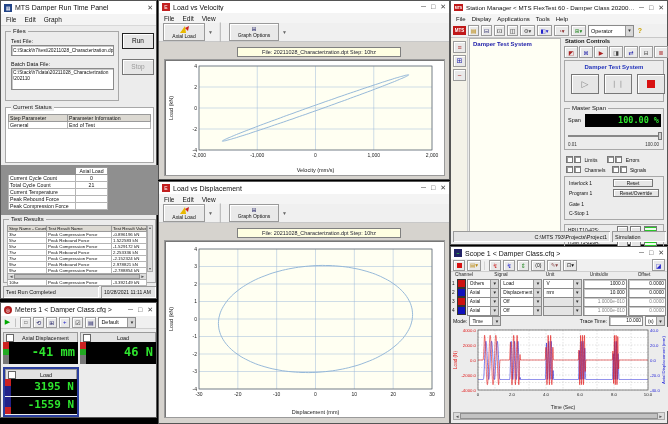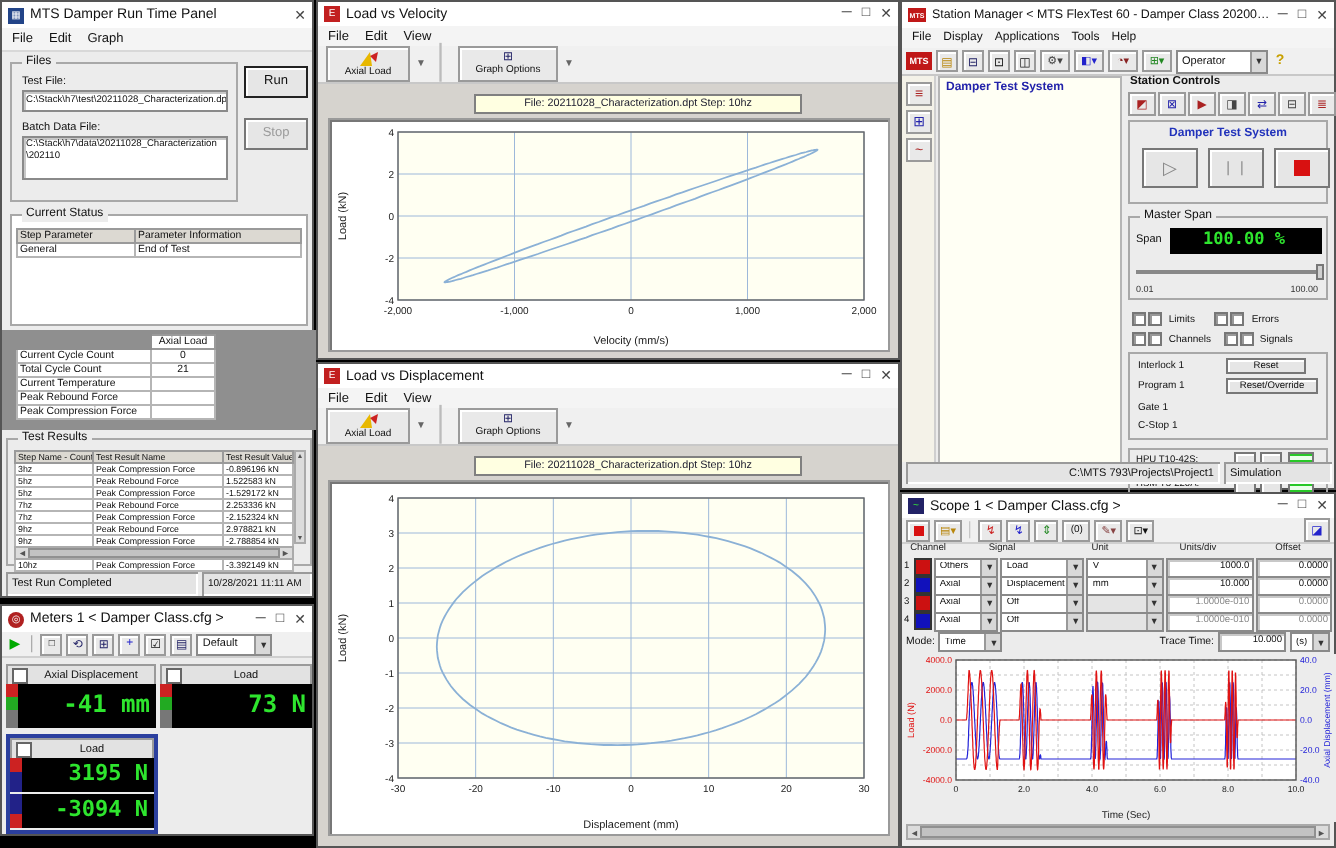--- a/index.html
+++ b/index.html
@@ -216,32 +216,32 @@
         </div>
       <div class="abs lcd" style="left:0;top:10px;right:0;height:22px;font-size:12px;line-height:21px;padding-right:3px;">-41 mm</div>
       <span class="abs" style="left:0;top:10px;width:6px;height:22px;background:linear-gradient(#c22 0 30%,#2a2 30% 60%,#777 60% 100%);"></span>
     </div>
 
     <div class="abs" style="left:79px;top:29px;width:76px;height:33px;">
       <div class="mhdr" style="height:9px;">
           <span class="chk"></span>
           <span class="cap">Load</span>
         </div>
-      <div class="abs lcd" style="left:0;top:10px;right:0;height:22px;font-size:12px;line-height:21px;padding-right:3px;">73 N</div>
+      <div class="abs lcd" style="left:0;top:10px;right:0;height:22px;font-size:12px;line-height:21px;padding-right:3px;">46 N</div>
       <span class="abs" style="left:0;top:10px;width:6px;height:22px;background:linear-gradient(#c22 0 30%,#2a2 30% 60%,#777 60% 100%);"></span>
     </div>
 
     <div class="abs" style="left:2px;top:64px;width:76px;height:50px;border:2px solid #2b3f9e;">
       <div class="mhdr" style="height:9px;">
           <span class="chk"></span>
           <span class="cap">Load</span>
         </div>
       <div class="abs lcd" style="left:0;top:10px;right:0;height:17px;font-size:11px;line-height:16px;padding-right:3px;">3195 N</div>
       <span class="abs" style="left:0;top:10px;width:6px;height:17px;background:linear-gradient(#c22 0 40%,#228 40% 100%);"></span>
-      <div class="abs lcd" style="left:0;top:28px;right:0;height:17px;font-size:11px;line-height:16px;padding-right:3px;">-3094 N</div>
+      <div class="abs lcd" style="left:0;top:28px;right:0;height:17px;font-size:11px;line-height:16px;padding-right:3px;">-1559 N</div>
       <span class="abs" style="left:0;top:28px;width:6px;height:17px;background:linear-gradient(#228 0 60%,#c22 60% 100%);"></span>
     </div>
   </div>
 
   <div class="w" style="left:158px;top:0;width:292px;height:180px;">
     <div class="tb" style="height:12px;">
       <span class="ico" style="width:8px;height:8px;background:#c22020;color:#fff;font-size:5px;">E</span>
       <span class="tbt">Load vs Velocity</span>
       <span class="wb">
           <span>─</span>
@@ -442,21 +442,21 @@
           <span class="btn ico" style="width:26px;height:18px;color:#888;font-size:9px;">▷</span>
           <span class="btn ico" style="width:26px;height:18px;color:#888;font-size:7px;letter-spacing:1px;">❘❘</span>
           <span class="btn ico" style="width:26px;height:18px;">
               <span style="width:8px;height:8px;background:#d81111;display:inline-block;"></span>
             </span>
         </div>
       </div>
       <div class="grp" style="left:1px;top:70px;width:100px;height:42px;">
         <span class="grl">Master Span</span>
         <div class="abs" style="left:3px;top:8px;font-size:5.5px;">Span</div>
-        <div class="lcd abs" style="left:20px;top:5px;width:76px;height:13px;font-size:8.5px;line-height:12px;padding-right:2px;text-align:center;">100.00 %</div>
+        <div class="lcd abs" style="left:20px;top:5px;width:76px;height:13px;font-size:8.5px;line-height:12px;padding-right:2px;">100.00 %</div>
         <div class="abs" style="left:3px;top:23px;width:94px;height:8px;">
           <div class="abs" style="left:0;right:0;top:3px;height:2px;background:#fff;border:1px solid #888;"></div>
           <div class="abs" style="right:0;top:0;width:4px;height:8px;background:#d0d0d0;border:1px solid #777;"></div>
         </div>
         <div class="abs" style="left:3px;top:33px;font-size:4.5px;color:#333;">0.01</div>
         <div class="abs" style="right:4px;top:33px;font-size:4.5px;color:#333;">100.00</div>
       </div>
       <div class="abs" style="left:3px;top:118px;display:flex;gap:10px;font-size:5px;align-items:center;">
         <span style="display:flex;gap:1px;align-items:center;"><span class="led"></span><span class="led"></span>&nbsp;<span>Limits</span></span>
         <span style="display:flex;gap:1px;align-items:center;"><span class="led"></span><span class="led"></span>&nbsp;<span>Errors</span></span>

